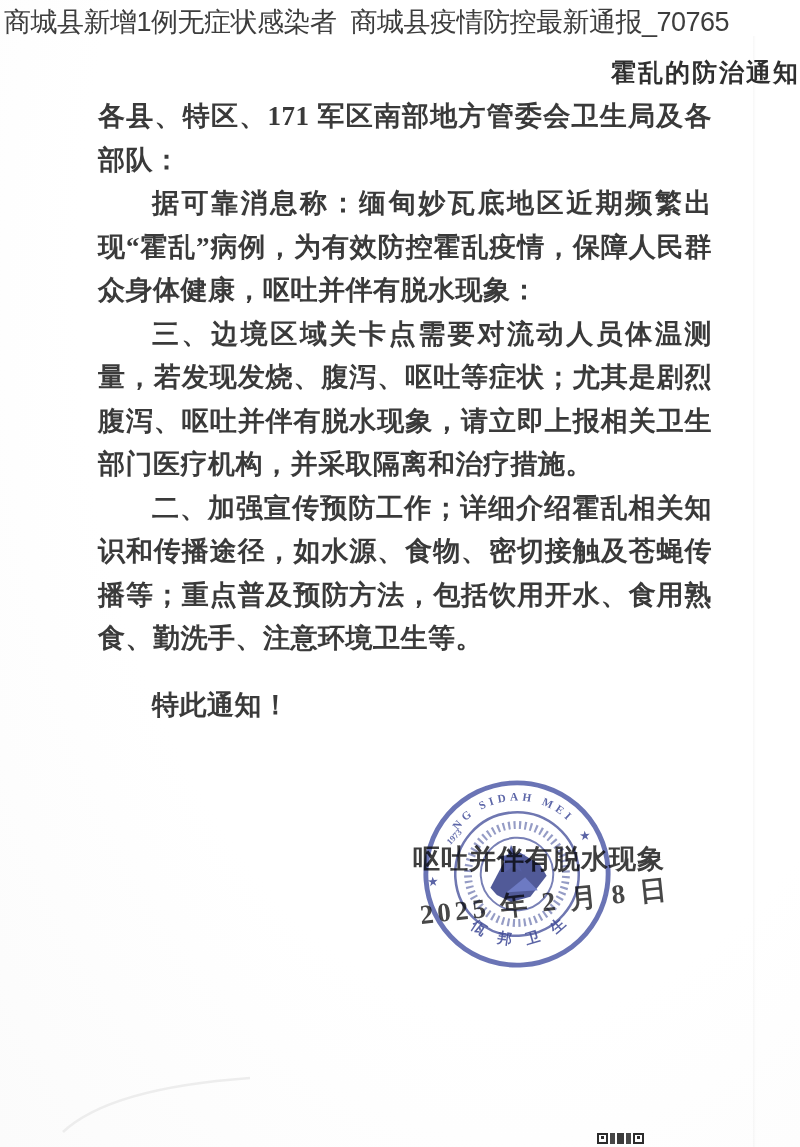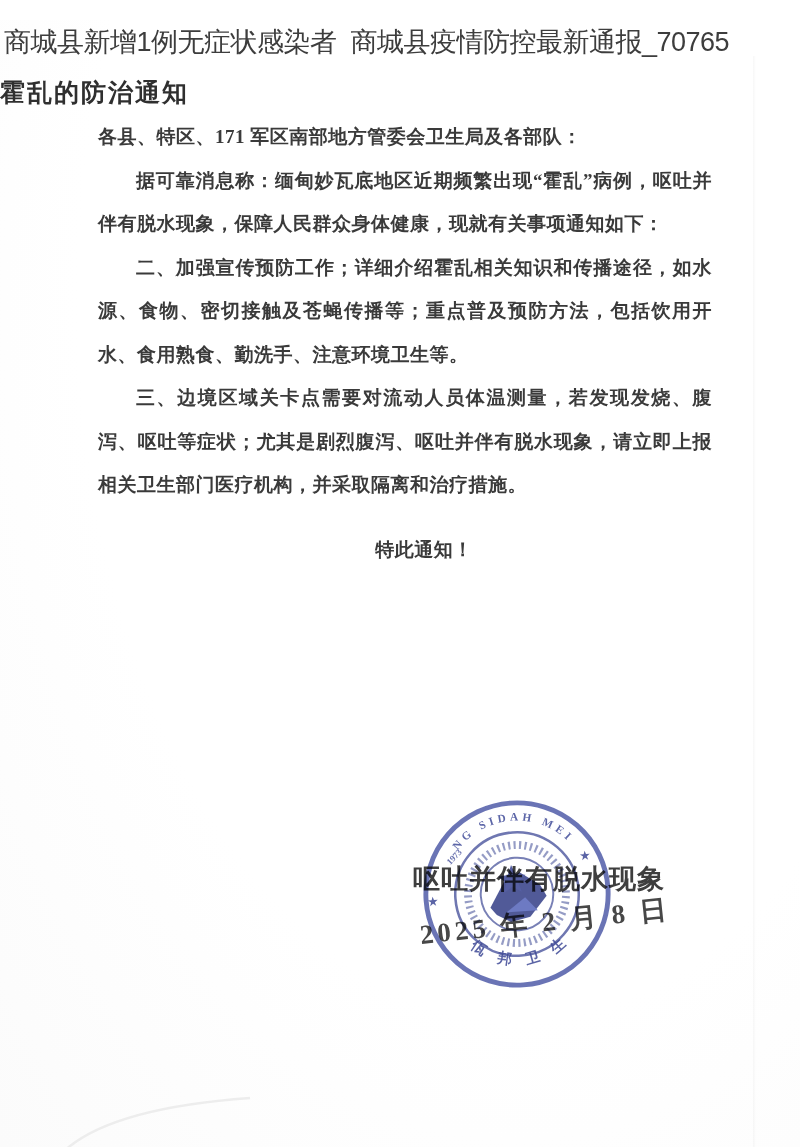--- a/index.html
+++ b/index.html
@@ -4,43 +4,42 @@
 <style>
   html,body{margin:0;padding:0;}
   body{
     width:800px;height:1147px;position:relative;overflow:hidden;
     background:#ffffff;
     font-family:"Liberation Serif","DejaVu Serif",serif;
   }
   .page{
     position:absolute;inset:0;
     background:radial-gradient(ellipse at 65% 25%, #ffffff 60%, #fbfbfb 100%);
-    margin-top:20px;
   }
   
   .page-title{
     position:absolute;left:4px;top:4px;width:792px;
     font-family:"Liberation Sans","DejaVu Sans",sans-serif;
     font-size:27px;font-weight:400;color:#3d3d3d;
     letter-spacing:-0.5px;white-space:pre;
   }
   
   .doc-heading{
-    position:absolute;top:56px;left:0;width:800px;text-align:left;
+    position:absolute;top:56px;left:0;width:800px;text-align:right;
     font-size:25px;font-weight:bold;color:#2f2f2f;letter-spacing:2px;
   }
   .doc-body{
     position:absolute;left:98px;top:95px;width:614px;
-    font-size:19px;font-weight:bold;color:#3a3a3a;
+    font-size:27px;font-weight:bold;color:#3a3a3a;
     line-height:43.5px;text-align:justify;text-justify:inter-ideograph;
     letter-spacing:0.5px;
   }
   .doc-body p{margin:0;text-indent:2em;}
   .doc-body p.salutation{text-indent:0;}
-  .doc-body p.closing{margin-top:23px;text-align:center;font-family:Liberation Mono, monospace;}
+  .doc-body p.closing{margin-top:23px;text-align:left;}
   
   .issuer{
     position:absolute;left:413px;top:841px;z-index:1;
     font-size:27px;font-weight:bold;color:#3e3e3e;letter-spacing:1px;
     white-space:pre;
   }
   .issue-date{
     position:absolute;left:420px;top:897px;z-index:1;
     font-size:27px;font-weight:bold;color:#474747;letter-spacing:4px;
     transform:rotate(-6deg);transform-origin:left center;white-space:pre;
@@ -71,23 +70,23 @@
 <body>
 
 <div class="page">
 
   <div class="page-title">商城县新增1例无症状感染者  商城县疫情防控最新通报_70765</div>
 
   <div class="doc-heading">霍乱的防治通知</div>
 
   <div class="doc-body">
     <p class="salutation">各县、特区、171 军区南部地方管委会卫生局及各部队：</p>
-    <p>据可靠消息称：缅甸妙瓦底地区近期频繁出现“霍乱”病例，呕吐并伴有脱水现象，保障人民群众身体健康，现就有关事项通知如下：</p>
+    <p>据可靠消息称：缅甸妙瓦底地区近期频繁出现“霍乱”病例，为有效防控霍乱疫情，保障人民群众身体健康，呕吐并伴有脱水现象：</p>
+    <p>三、边境区域关卡点需要对流动人员体温测量，若发现发烧、腹泻、呕吐等症状；尤其是剧烈腹泻、呕吐并伴有脱水现象，请立即上报相关卫生部门医疗机构，并采取隔离和治疗措施。</p>
     <p>二、加强宣传预防工作；详细介绍霍乱相关知识和传播途径，如水源、食物、密切接触及苍蝇传播等；重点普及预防方法，包括饮用开水、食用熟食、勤洗手、注意环境卫生等。</p>
-    <p>三、边境区域关卡点需要对流动人员体温测量，若发现发烧、腹泻、呕吐等症状；尤其是剧烈腹泻、呕吐并伴有脱水现象，请立即上报相关卫生部门医疗机构，并采取隔离和治疗措施。</p>
     <p class="closing">特此通知！</p>
   </div>
 
   <div class="issuer">呕吐并伴有脱水现象</div>
   <div class="issue-date">2025 年 2 月 8 日</div>
 
   <svg class="seal" viewBox="0 0 200 200">
     <defs>
       <path id="arcTop" d="M 25,100 A 75,75 0 1 1 175,100" fill="none"></path>
       <path id="arcBottom" d="M 28,100 A 72,72 0 0 0 172,100" fill="none"></path>

